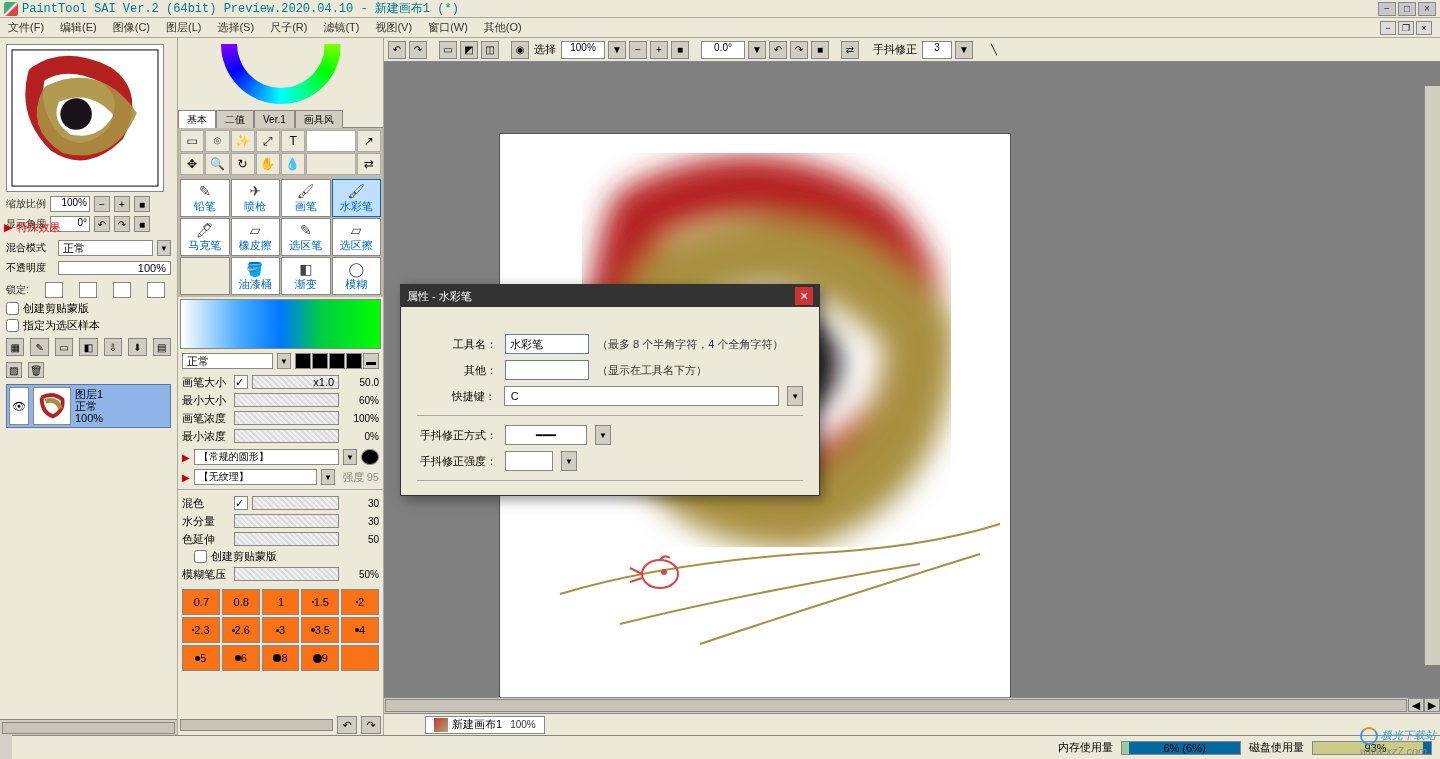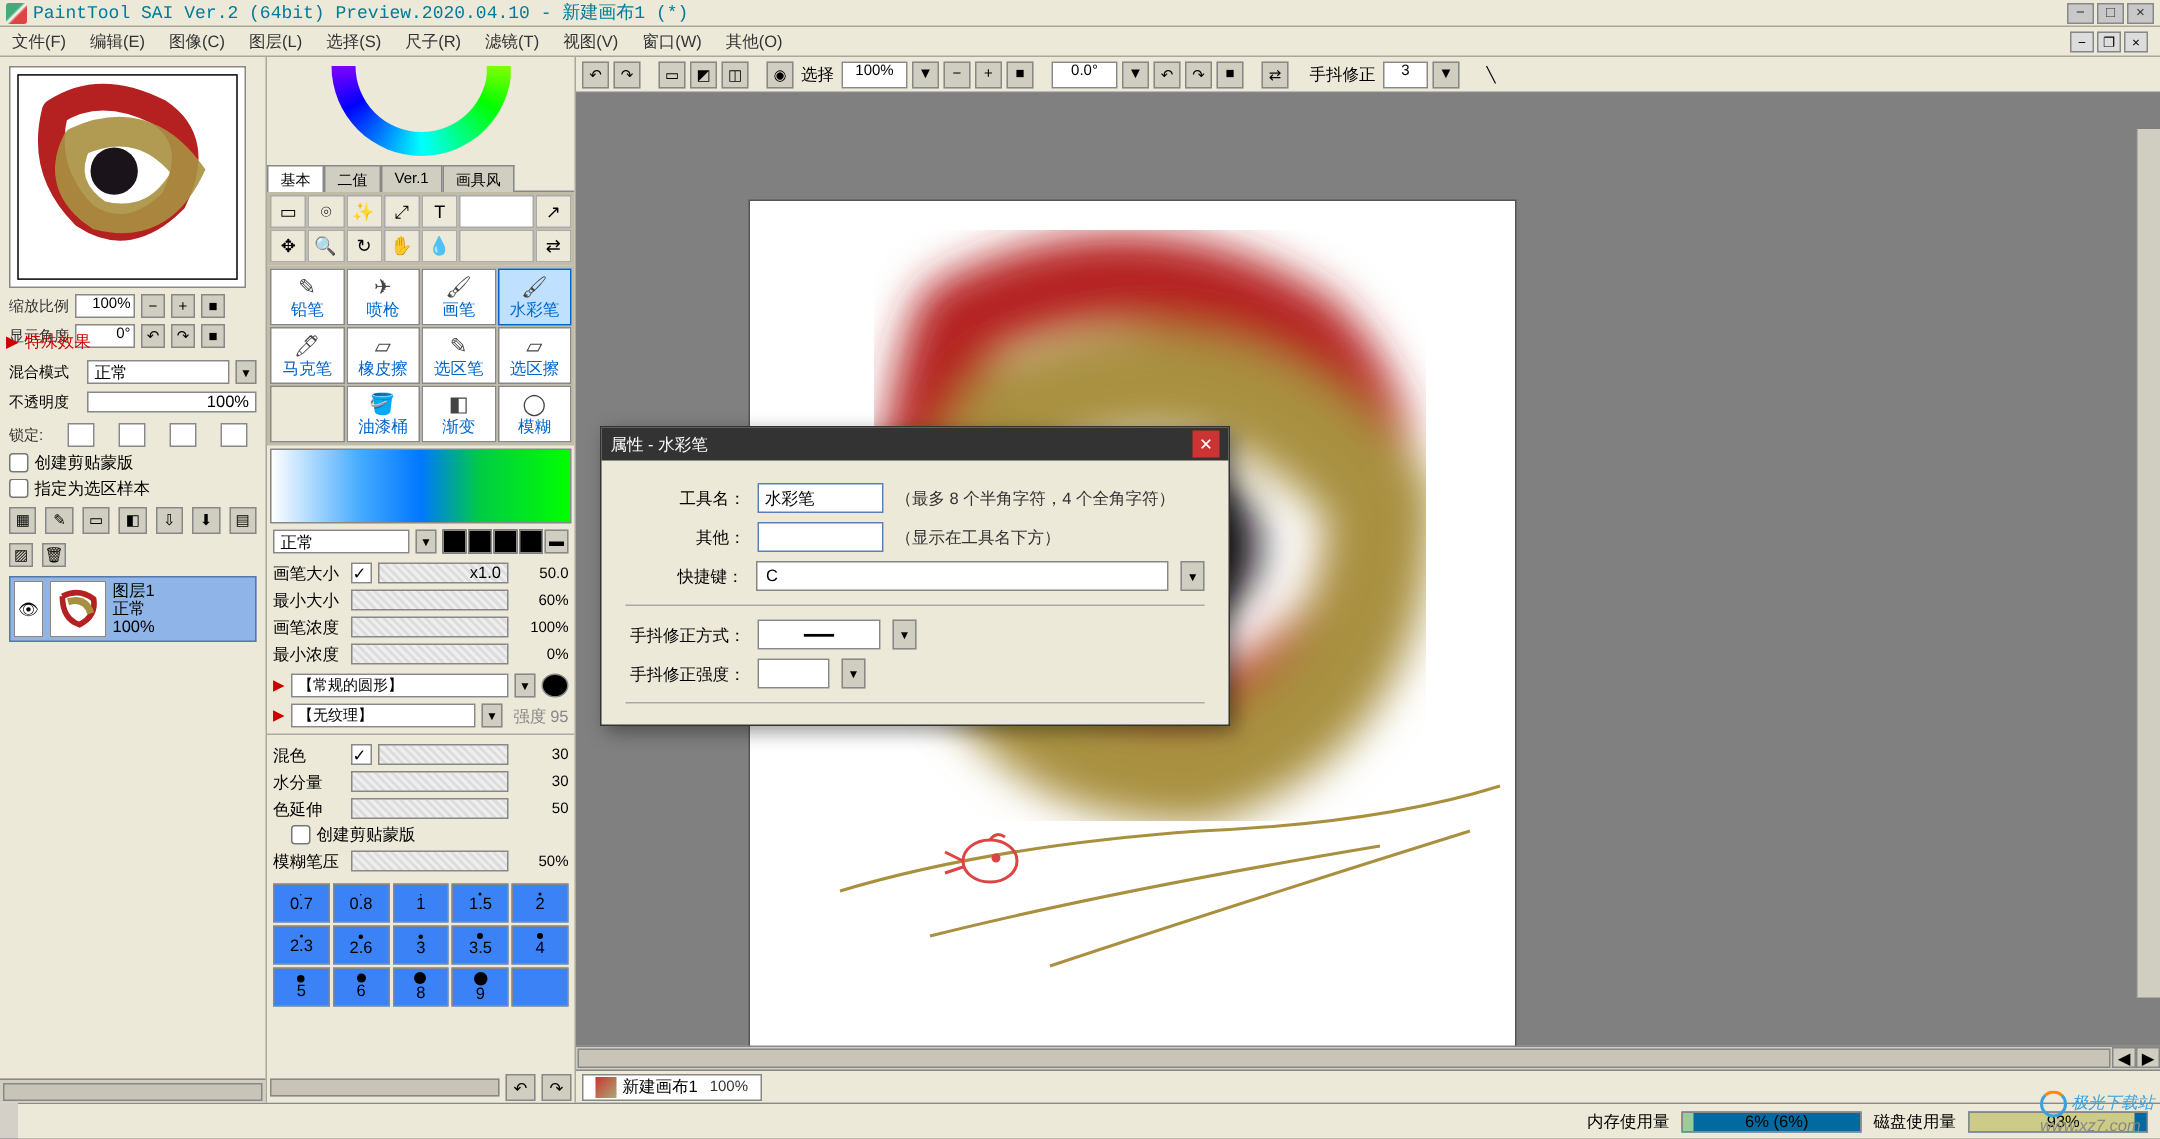--- a/index.html
+++ b/index.html
@@ -90,21 +90,21 @@
 .bproprow .num { width:36px; text-align:right; font-size:10px; }
 
 .preset { display:flex; align-items:center; height:20px; padding:0 4px; gap:4px; }
 .preset .arrow { color:#c00; font-size:10px; cursor:pointer; }
 .preset .box { flex:1; height:16px; background:#fff; border:1px solid #888; font-size:10px; padding:0 4px; display:flex; align-items:center; }
 .preset .dd { width:14px; height:16px; background:#d0cec0; border:1px solid #888; font-size:8px; display:flex; align-items:center; justify-content:center; }
 .preset .thumb2 { width:18px; height:16px; background:#000; border:1px solid #888; border-radius:50%; }
 .preset .intensity { width:40px; height:14px; font-size:9px; text-align:right; color:#888;}
 
 .sizepresets { display:grid; grid-template-columns: repeat(5,1fr); gap:2px; padding:4px; }
-.spcell { height:26px; border:1px solid #888; display:flex; flex-direction:column; align-items:center; justify-content:center; font-size:9px; background:#3b82f6; cursor:pointer;}
+.spcell { height:26px; border:1px solid #888; display:flex; flex-direction:row; align-items:center; justify-content:center; font-size:9px; background:#f97316; cursor:pointer;}
 .spcell .dot { border-radius:50%; background:#000; }
 
 .midbottom { margin-top:auto; display:flex; height:20px; align-items:center; padding:2px; gap:4px;}
 .midbottom .rotbtn { width:20px; height:18px; background:#d0cec0; border:1px solid #888; display:flex; align-items:center; justify-content:center; font-size:11px; cursor:pointer; }
 
 
 .canvasarea { flex:1; display:flex; flex-direction:column; background:#888; }
 .toolbar2 { height:24px; background:#ece9d8; border-bottom:1px solid #888; display:flex; align-items:center; gap:3px; padding:0 4px; }
 .tb2btn { width:18px; height:18px; background:#d0cec0; border:1px solid #888; display:flex; align-items:center; justify-content:center; font-size:10px; cursor:pointer;}
 .tb2sep { width:6px; }
@@ -114,37 +114,37 @@
 .canvaswrap { flex:1; position:relative; background:#808080; overflow:hidden; }
 .canvas { position:absolute; left:116px; top:72px; width:510px; height:570px; background:#fff; box-shadow: 0 0 0 1px #555; }
 .canvas svg { width:100%; height:100%; }
 
 .hscroll { height:16px; background:#d0cec0; border-top:1px solid #888; display:flex; }
 .hscroll .track { flex:1; background:#c8c4b8; border:1px solid #888; margin:1px; }
 .hscroll .arrow { width:16px; height:14px; background:#d0cec0; border:1px solid #888; display:flex; align-items:center; justify-content:center; }
 .vscroll { position:absolute; right:0; top:24px; bottom:32px; width:16px; background:#d0cec0; border-left:1px solid #888; }
 
 .doctab { height:22px; background:#ece9d8; border-top:1px solid #888; display:flex; align-items:center; padding:0 4px; gap:6px;}
-.doctab .tab { height:18px; background:#fff; border:1px solid #888; padding:0 8px; display:flex; align-items:center; gap:4px; font-size:10px;}
+.doctab .tab { height:18px; background:#fff; border:1px solid #888; padding:0 8px; display:flex; align-items:center; gap:4px; font-size:10px;margin-left:37px;}
 .doctab .tabthumb { width:14px; height:14px; background:linear-gradient(135deg,#c33,#aa7); }
 .doctab .zoom { font-size:10px; color:#333; margin-left:4px; }
 
 
 .statusbar { height:24px; background:#ece9d8; border-top:1px solid #888; display:flex; align-items:center; justify-content:flex-end; padding:0 8px; gap:8px; font-size:10px;margin-left:12px;}
 .statusbar .meter { width:120px; height:14px; background:#0369a1; border:1px solid #888; position:relative; font-size:9px; padding-left:7px;text-align:center; }
 .statusbar .meter .fill { position:absolute; left:0; top:0; bottom:0; background:#9c9; }
 .statusbar .meter .txt { position:relative; }
 .watermark { position:absolute; right:4px; bottom:2px; font-size:11px; color:#3aa0e0; font-style:italic; }
 .watermark .logo { display:inline-block; width:18px; height:18px; border:2px solid #3aa0e0; border-radius:50%; border-top-color:#f80; vertical-align:middle; }
 
 
 .dialog { position:absolute; left:400px; top:284px; width:420px; background:#ece9d8; border:1px solid #333; box-shadow: 4px 4px 12px rgba(0,0,0,0.4); z-index:100;}
 .dialog .dtitle { height:22px; background:#333; color:#fff; display:flex; align-items:center; padding:0 6px; font-size:12px; }
 .dialog .dclose { margin-left:auto; width:18px; height:18px; background:#cc3333; color:#fff; display:flex; align-items:center; justify-content:center; font-size:11px; cursor:pointer; }
-.dialog .dbody { padding:12px 16px 8px 16px; }
+.dialog .dbody { padding:24px 16px 8px 16px; }
 .dialog .drow { display:flex; align-items:center; height:26px; gap:8px; }
 .dialog .dlbl { width:80px; text-align:right; font-size:11px; }
 .dialog .dinput { width:84px; height:20px; background:#fff; border:1px solid #5a7fb8; padding:0 4px; font-size:11px; }
 .dialog .dhint { font-size:11px; color:#333; }
 .dialog .dselect { width:82px; height:20px; background:#fff; border:1px solid #888; display:flex; align-items:center; justify-content:center; }
 .dialog .dselect.long { width:280px; justify-content:flex-start; padding:0 6px; }
 .dialog .ddd { width:16px; height:20px; background:#d0cec0; border:1px solid #888; display:flex; align-items:center; justify-content:center; font-size:8px; }
 .dialog hr { margin:6px 0; border:none; border-top:1px solid #aaa;}
 .dialog .dchk { display:flex; align-items:center; gap:4px; padding-left:96px; height:22px; }
 .dialog .dchk input { width:13px; height:13px; }

